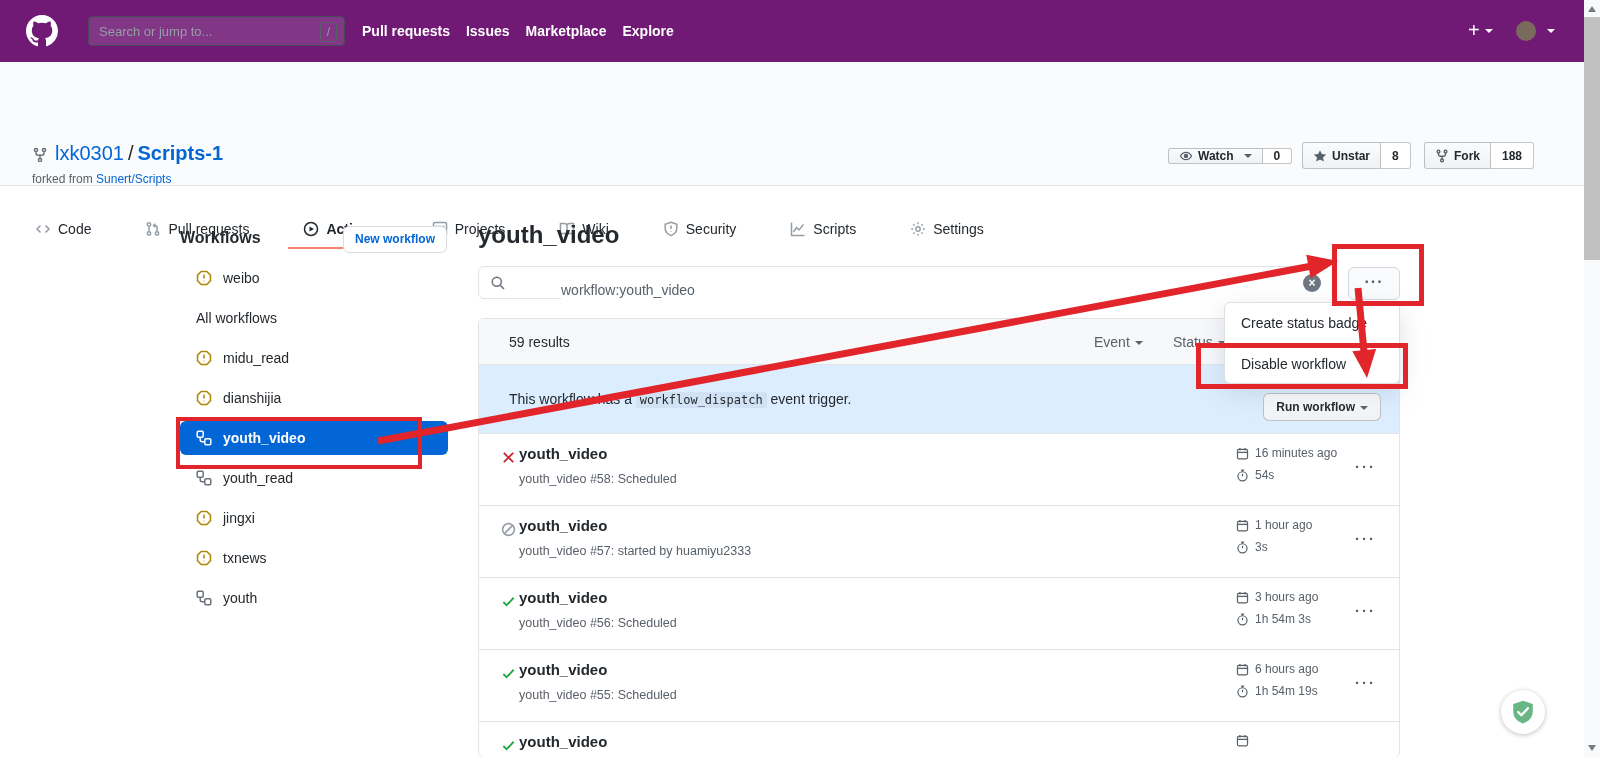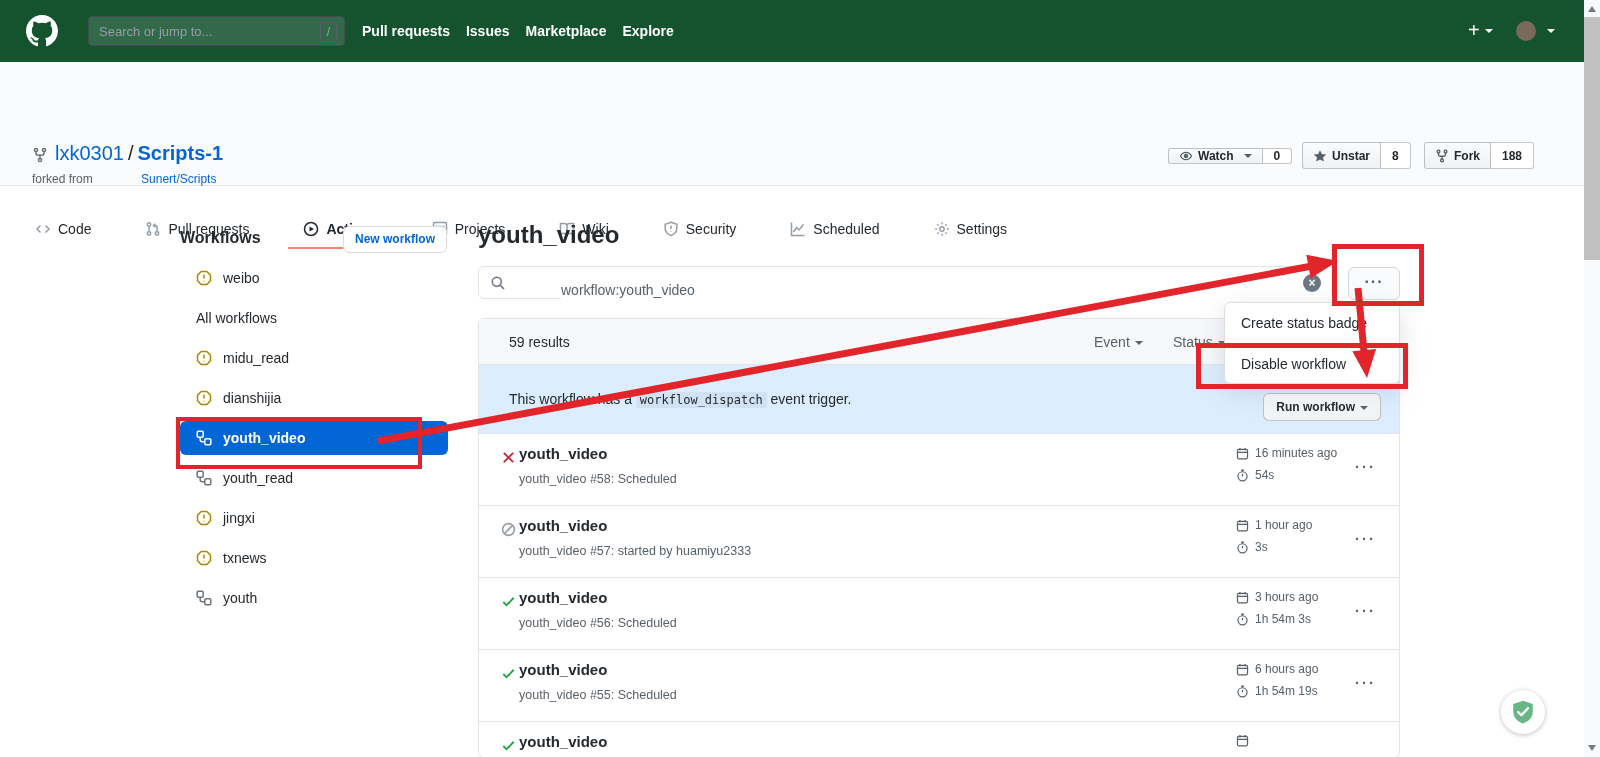--- a/index.html
+++ b/index.html
@@ -1,20 +1,20 @@
 <!DOCTYPE html>
 <html><head>
 <meta charset="utf-8">
 <style>
   * { margin:0; padding:0; box-sizing:border-box; }
   html,body { width:1600px; height:757px; overflow:hidden; }
   body { position:relative; font-family:"Liberation Sans", sans-serif; background:#fff; color:#24292e; }
 
   
-  .top-header { position:absolute; left:0; top:0; width:1600px; height:62px; background:#14532d; z-index:5; }
+  .top-header { position:absolute; left:0; top:0; width:1600px; height:62px; background:#701a75; z-index:5; }
   .gh-logo { position:absolute; left:26px; top:15px; width:32px; height:32px; color:#fff; }
   .h-search { position:absolute; left:88px; top:16px; width:257px; height:30px; background:rgba(255,255,255,0.13); border:1px solid #444d56; border-radius:4px; }
   .h-search input { width:200px; height:28px; background:transparent; border:none; outline:none; color:#c6cbd1; font-size:13px; padding-left:10px; font-family:"Liberation Sans",sans-serif; }
   .h-search input::placeholder { color:#969ea7; }
   .slash-hint { position:absolute; right:7px; top:5px; width:17px; height:20px; border:1px solid #576069; border-radius:3px; color:#969ea7; font-size:12px; text-align:center; line-height:18px; }
   .h-nav { position:absolute; left:362px; top:0; height:62px; display:flex; align-items:center; gap:16px; }
   .h-nav .nav-link { color:#fff; font-size:14px; font-weight:bold; cursor:pointer; }
   .h-plus { position:absolute; left:1468px; top:19px; color:#fff; font-size:20px; display:flex; align-items:center; }
   .h-avatar { position:absolute; left:1516px; top:21px; width:20px; height:20px; border-radius:50%; background:#7a6a5d; }
   .h-av-caret { position:absolute; left:1542px; top:29px; }
@@ -22,21 +22,21 @@
   .caret-d { display:inline-block; width:0; height:0; border-left:4px solid transparent; border-right:4px solid transparent; border-top:4px solid #586069; margin-left:5px; vertical-align:middle; }
 
   
   .repo-header { position:absolute; left:0; top:62px; width:1600px; height:124px; background:#fafbfc; border-bottom:1px solid #e1e4e8; }
   .repo-fork-icon { position:absolute; left:32px; top:85px; color:#6a737d; }
   .repo-title { position:absolute; left:55px; top:80px; font-size:20px; }
   .repo-title .owner { color:#0366d6; }
   .repo-title .sep { color:#24292e; padding:0 4px; }
   .repo-title .rname { color:#0366d6; font-weight:bold; }
   .fork-note { position:absolute; left:32px; top:110px; font-size:12px; color:#586069; }
-  .fork-note .flink { color:#0366d6;margin-left:45px; }
+  .fork-note .flink { color:#0366d6; }
 
   .social-group { position:absolute; top:80px; height:27px; display:flex; font-size:12px; font-weight:bold; color:#24292e; }
   .social-btn { background:linear-gradient(#fafbfc,#eff3f6); border:1px solid rgba(27,31,35,.25); border-radius:3px 0 0 3px; display:flex; align-items:center; gap:5px; padding:0 10px; cursor:pointer; }
   .social-cnt { background:#fff; border:1px solid rgba(27,31,35,.25); border-left:none; border-radius:0 3px 3px 0; display:flex; align-items:center; padding:0 11px; cursor:pointer; }
   .social-btn svg { color:#586069; }
 
   
   .tabs { position:absolute; left:20px; top:148px; height:39px; display:flex;gap:24px; }
   .tab { display:flex; align-items:center; gap:7px; padding:0 15px; font-size:14px; color:#24292e; cursor:pointer; border-bottom:2px solid transparent; }
   .tab svg { color:#959da5; }
@@ -226,21 +226,21 @@
           <path d="M8 1.2 13.8 3.2v4.1c0 3.9-2.9 6.2-5.8 7.3-2.9-1.1-5.8-3.4-5.8-7.3V3.2z"></path>
           <path d="M8 4.5v3.5M8 10.2v.6"></path>
         </svg>
       <span>Security</span>
     </div>
     <div class="tab">
       <svg width="16" height="16" viewBox="0 0 16 16" fill="none" stroke="currentColor" stroke-width="1.5">
           <path d="M1.5 1.5v13h13"></path>
           <polyline points="3.5,11 6.5,6.5 9,9 13.5,3.5"></polyline>
         </svg>
-      <span>Scheduled</span>
+      <span>Scripts</span>
     </div>
     <div class="tab">
       <svg width="16" height="16" viewBox="0 0 16 16" fill="none" stroke="currentColor" stroke-width="1.4">
           <circle cx="8" cy="8" r="2.2"></circle>
           <path d="M8 1.2v2M8 12.8v2M1.2 8h2M12.8 8h2M3.2 3.2l1.4 1.4M11.4 11.4l1.4 1.4M12.8 3.2l-1.4 1.4M4.6 11.4l-1.4 1.4"></path>
         </svg>
       <span>Settings</span>
     </div>
   </div>
 </div>

